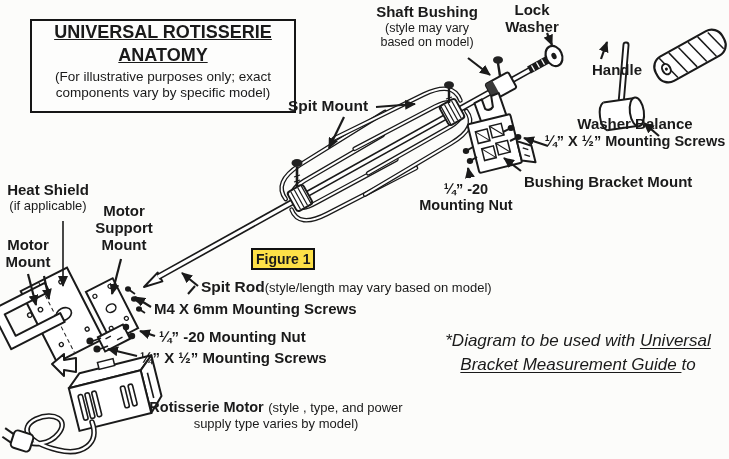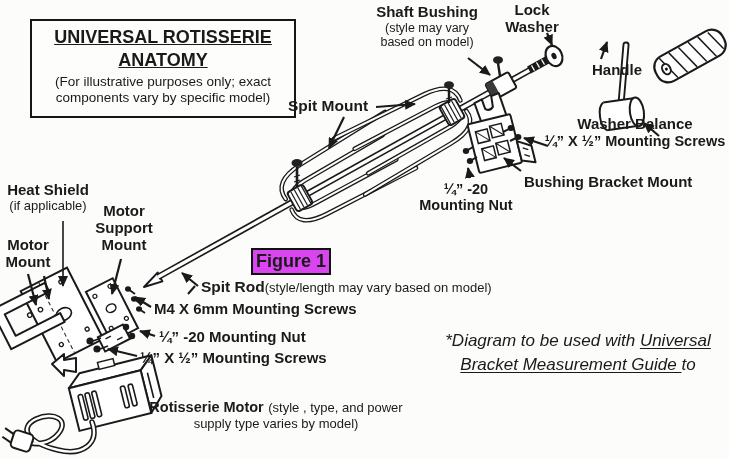--- a/index.html
+++ b/index.html
@@ -4,25 +4,25 @@
 <style>
   html,body{margin:0;padding:0;background:#e8e8e8;}
   .page{position:relative;width:729px;height:459px;background:#fcfcfa;
         font-family:"Liberation Sans",sans-serif;color:#1a1a1a;overflow:hidden;}
   .abs{position:absolute;}
   svg{position:absolute;left:0;top:0;}
   .lbl{font-weight:bold;font-size:15px;line-height:1.12;white-space:nowrap;}
   .ctr{text-align:center;}
   .note{font-weight:normal;font-size:12.5px;line-height:1.12;white-space:normal;}
   .titlebox{left:30px;top:19px;width:262px;height:90px;border:2px solid #161616;
-            text-align:center;padding-top:5px;box-sizing:content-box;background:#fdfdfc;}
+            text-align:center;box-sizing:content-box;background:#fdfdfc;}
   .t1{font-weight:bold;font-size:18px;text-decoration:underline;line-height:1.25;}
   .tsub{font-size:13.5px;line-height:1.18;margin-top:3px;}
-  .figbox{left:251px;top:248px;border:2.5px solid #111;background:#d946ef;
-          font-weight:bold;font-size:18px;padding:1px 3px;white-space:nowrap;}
+  .figbox{left:251px;top:248px;border:2.5px solid #111;background:#fde047;
+          font-weight:bold;font-size:14px;padding:1px 3px;white-space:nowrap;}
   .inline-note{font-weight:normal;font-size:13px;}
   .footnote{left:430px;top:329px;width:296px;text-align:center;font-style:italic;
             font-size:17px;line-height:1.42;font-weight:normal;}
   .u{text-decoration:underline;text-underline-offset:2px;}
 </style>
 </head>
 <body>
 
 <div class="page">
 

